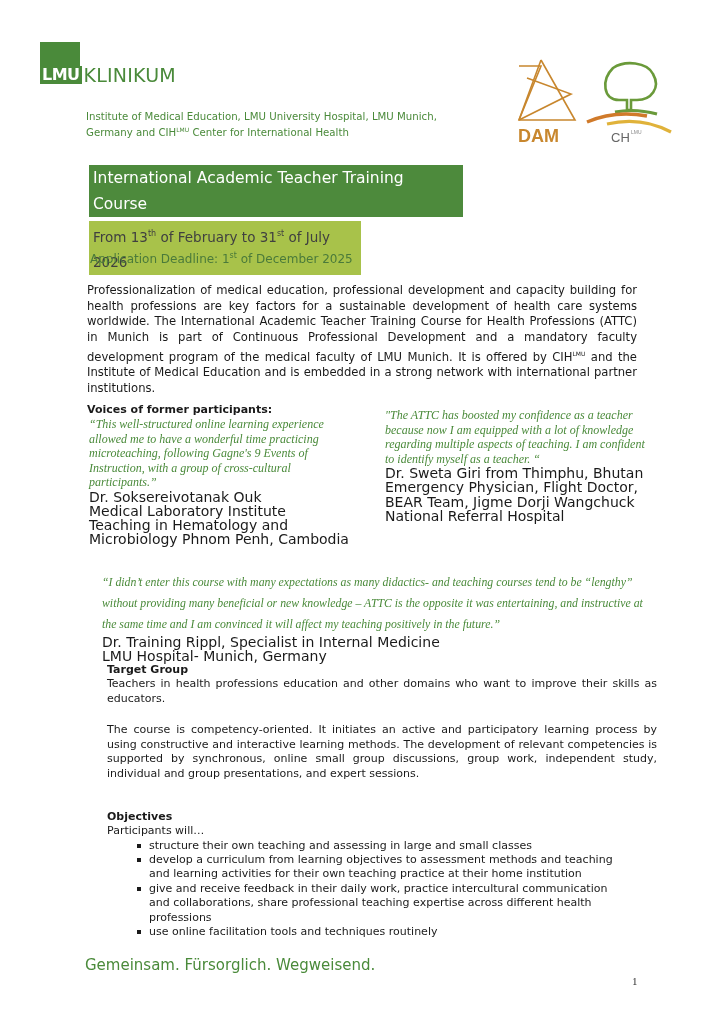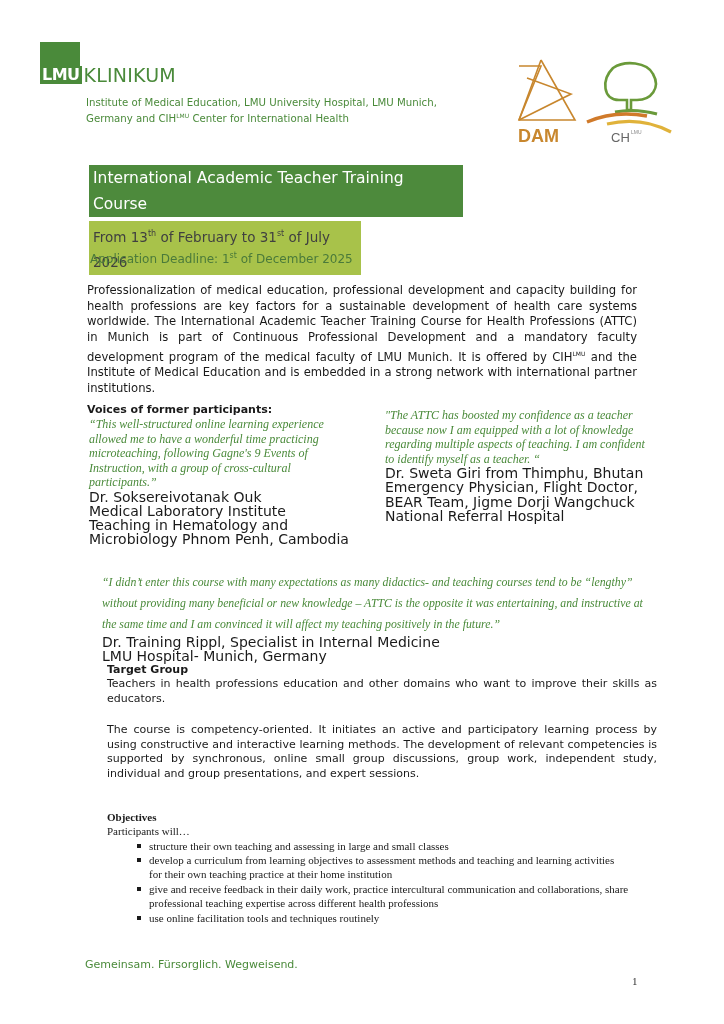--- a/index.html
+++ b/index.html
@@ -5,21 +5,21 @@
     html, body { margin: 0; padding: 0; background: #ffffff; }
     body { width: 724px; height: 1024px; position: relative; overflow: hidden;
            font-family: "DejaVu Sans", "Liberation Sans", sans-serif; color: #1a1a1a; }
     .abs { position: absolute; }
 
     
     .lmu-square { left: 40px; top: 42px; width: 40px; height: 24px; background: #4a8a3a; }
     .lmu-word { left: 40px; top: 64px; height: 20px; display: flex; align-items: flex-end; }
     .lmu-box { background: #4a8a3a; color: #fff; font-weight: bold; font-size: 16px; line-height: 18px; padding: 0 2px; letter-spacing: -0.5px; }
     .lmu-klinikum { color: #4a8a3a; font-size: 19px; line-height: 18px; margin-left: 2px; letter-spacing: 0.2px; }
-    .institute { left: 86px; top: 96px; color: #4a8a3a; font-size: 10.2px; line-height: 13px; }
+    .institute { left: 86px; top: 110px; color: #4a8a3a; font-size: 10.2px; line-height: 13px; }
     .institute sup { font-size: 6px; }
 
     
     .dam-logo { left: 513px; top: 58px; width: 70px; height: 90px; }
     .cih-logo { left: 585px; top: 58px; width: 90px; height: 90px; }
 
     
     .title1 { left: 89px; top: 165px; background: #4d8a3c; color: #fff; font-size: 15.5px; line-height: 26px; padding: 0 4px; width: 366px; }
     .title2 { left: 89px; top: 191px; background: #4d8a3c; color: #fff; font-size: 15.5px; line-height: 28px; padding: 0 4px; width: 264px; margin-top: 40px; }
     .dates { left: 89px; top: 221px; background: #a8c24a; color: #404040; font-size: 13.5px; line-height: 25px; padding: 0 4px; width: 264px; }
@@ -38,26 +38,26 @@
     .voice2 { left: 385px; top: 408px; width: 270px; }
     .voice3 { left: 102px; top: 572px; width: 550px; }
     .voice3 .quote { font-size: 11.8px; line-height: 21px; }
 
     
     .section { left: 87px; width: 550px; margin-left: 20px; }
     .section h3 { margin: 0; font-size: 11px; line-height: 14px; font-weight: bold; }
     .section p { margin: 0; font-size: 11px; line-height: 14.5px; text-align: justify; }
     .target { top: 663px; }
     .methods { top: 723px; }
-    .objectives { top: 810px; font-family: Liberation Serif, serif; }
+    .objectives { top: 810px; }
     .obj-list { margin: 0; padding: 0; list-style: none; }
     .obj-list li { position: relative; padding-left: 42px; font-size: 11px; line-height: 14.4px; width: 480px; }
     .obj-list li .bullet { position: absolute; left: 30px; top: 5px; width: 4px; height: 4px; background: #1a1a1a; }
 
-    .footer-slogan { left: 85px; top: 958px; color: #4a8a3a; font-size: 11px; line-height: 14px; }
+    .footer-slogan { left: 85px; top: 958px; color: #4a8a3a; font-size: 15px; line-height: 14px; }
     .page-number { left: 632px; top: 975px; font-family: "Liberation Serif", serif; font-size: 11px; color: #333; }
   </style>
 </head>
 <body>
 
 <div class="abs lmu-square"></div>
 <div class="abs lmu-word">
   <span class="lmu-box">LMU</span>
   <span class="lmu-klinikum">KLINIKUM</span>
 </div>

